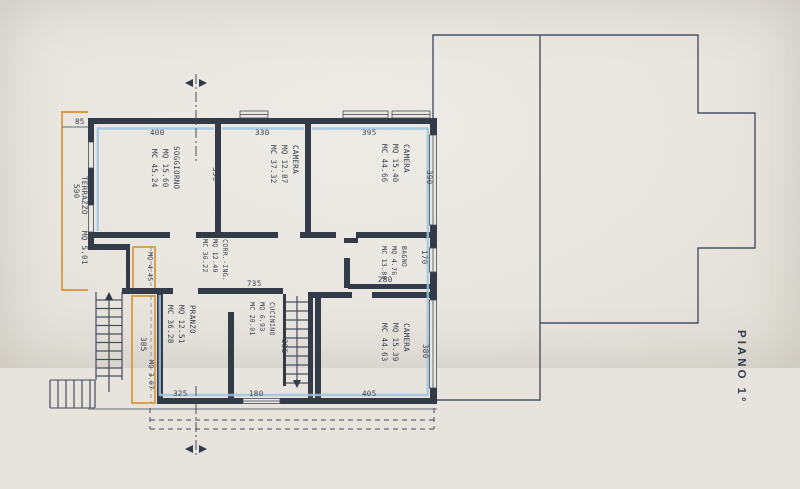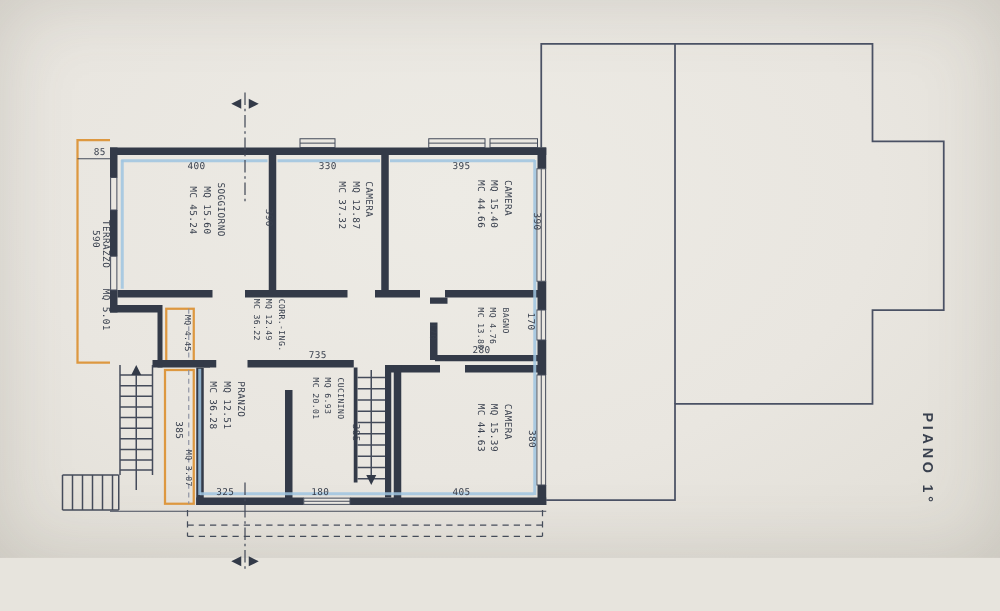--- a/index.html
+++ b/index.html
@@ -1,17 +1,17 @@
 <!DOCTYPE html>
 <html><head>
 <meta charset="utf-8">
 <style>
   html,body{margin:0;padding:0;width:800px;height:489px;overflow:hidden;}
   body{background:#e7e4dd;font-family:"DejaVu Sans Mono","Liberation Mono",monospace;}
-  .photo{position:relative;width:800px;height:446px;
+  .photo{position:relative;width:800px;height:368px;
     background:radial-gradient(ellipse at 45% 35%, #edebe5 0%, #e9e6e0 55%, #e0ddd5 100%);
     box-shadow:inset 0 0 60px rgba(90,85,70,.18);}
   svg{position:absolute;left:0;top:0;}
   text{fill:#39404e;font-family:"DejaVu Sans Mono","Liberation Mono",monospace;letter-spacing:.3px;}
   .rm{font-size:7.5px;}
   .dm{font-size:7.5px;}
   .sm{font-size:6.5px;}
   .ttl{font-size:11.5px;font-weight:bold;font-family:"Liberation Sans",sans-serif;letter-spacing:3px;}
   .wall{fill:#333a48;stroke:none;}
   .thin{stroke:#444b5a;stroke-width:1.2;fill:none;}

